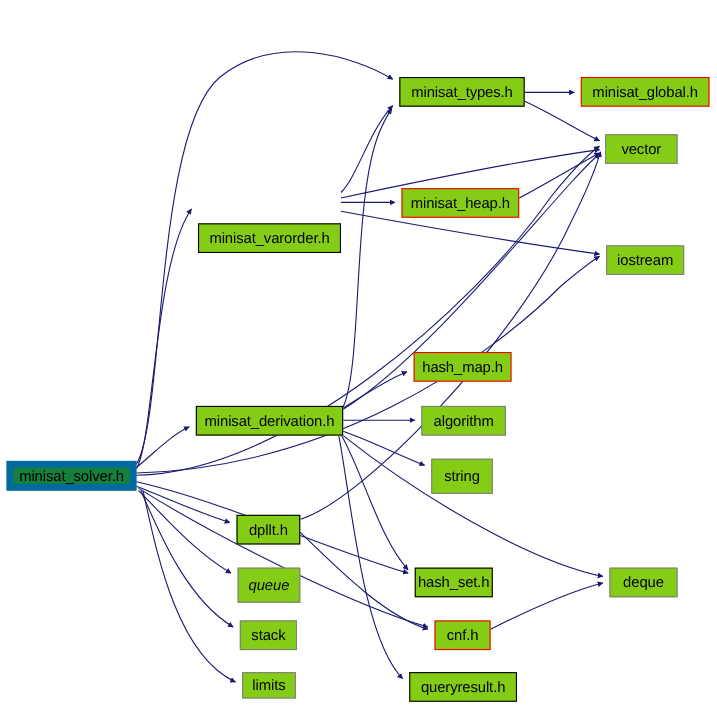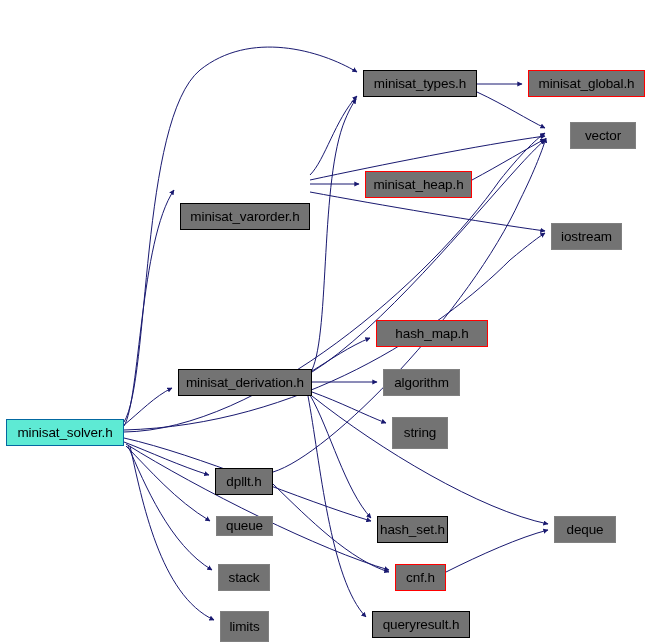--- a/index.html
+++ b/index.html
@@ -26,35 +26,35 @@
   }
   .node {
     position: absolute;
     box-sizing: border-box;
     display: flex;
     align-items: center;
     justify-content: center;
     font-size: 13.5px;
     line-height: 1;
     color: #000000;
-    background: #737373;
+    background: #84cc16;
     border: 1px solid #808080;
     white-space: nowrap;
     letter-spacing: -0.1px;
     z-index: 2;
   }
   .node.black {
     border: 1px solid #000000;
   }
   .node.red {
     border: 1px solid #ff0000;
   }
   .node.root {
-    border: 1px solid #0369a1;
-    background: #5eead4;
+    border: 6px solid #0369a1;
+    background: #15803d;
   }
   .node-label {
     pointer-events: none;
   }
 </style>
 </head>
 <body>
 
 <div id="graph">
   <svg id="edges" viewBox="0 0 652 643" xmlns="http://www.w3.org/2000/svg">
@@ -98,62 +98,62 @@
   <div id="nodes">
       <div class="node root" style="left: 6px; top: 419px; width: 118px; height: 27px;">
         <span class="node-label">minisat_solver.h</span>
       </div>
       <div class="node black" style="left: 363px; top: 70px; width: 114px; height: 27px;">
         <span class="node-label">minisat_types.h</span>
       </div>
       <div class="node red" style="left: 528px; top: 70px; width: 117px; height: 27px;">
         <span class="node-label">minisat_global.h</span>
       </div>
-      <div class="node " style="left: 570px; top: 122px; width: 66px; height: 27px;">
+      <div class="node " style="left: 550px; top: 122px; width: 66px; height: 27px;">
         <span class="node-label">vector</span>
       </div>
       <div class="node black" style="left: 180px; top: 171px; width: 130px; height: 27px; margin-top: 32px;">
         <span class="node-label">minisat_varorder.h</span>
       </div>
       <div class="node red" style="left: 365px; top: 171px; width: 107px; height: 27px;">
         <span class="node-label">minisat_heap.h</span>
       </div>
       <div class="node " style="left: 551px; top: 223px; width: 71px; height: 27px;">
         <span class="node-label">iostream</span>
       </div>
-      <div class="node red" style="left: 376px; top: 320px; width: 112px; height: 27px; text-align: center;">
+      <div class="node red" style="left: 376px; top: 320px; width: 89px; height: 27px; text-align: center;">
         <span class="node-label">hash_map.h</span>
       </div>
       <div class="node black" style="left: 178px; top: 369px; width: 134px; height: 27px;">
         <span class="node-label">minisat_derivation.h</span>
       </div>
       <div class="node " style="left: 383px; top: 369px; width: 77px; height: 27px;">
         <span class="node-label">algorithm</span>
       </div>
       <div class="node " style="left: 392px; top: 417px; width: 56px; height: 32px;">
         <span class="node-label">string</span>
       </div>
       <div class="node black" style="left: 215px; top: 468px; width: 58px; height: 27px;">
         <span class="node-label">dpllt.h</span>
       </div>
       <div class="node black" style="left: 377px; top: 516px; width: 71px; height: 27px;">
         <span class="node-label">hash_set.h</span>
       </div>
       <div class="node " style="left: 554px; top: 516px; width: 62px; height: 27px;">
         <span class="node-label">deque</span>
       </div>
-      <div class="node " style="left: 216px; top: 516px; width: 57px; height: 20px;">
+      <div class="node " style="left: 216px; top: 516px; width: 57px; height: 32px; font-style: italic;">
         <span class="node-label">queue</span>
       </div>
       <div class="node red" style="left: 395px; top: 564px; width: 51px; height: 27px;">
         <span class="node-label">cnf.h</span>
       </div>
       <div class="node " style="left: 218px; top: 564px; width: 52px; height: 27px;">
         <span class="node-label">stack</span>
       </div>
       <div class="node black" style="left: 372px; top: 611px; width: 98px; height: 27px;">
         <span class="node-label">queryresult.h</span>
       </div>
-      <div class="node " style="left: 220px; top: 611px; width: 49px; height: 31px;">
+      <div class="node " style="left: 220px; top: 611px; width: 49px; height: 24px;">
         <span class="node-label">limits</span>
       </div>
     </div>
 </div>
 
 </body></html>

